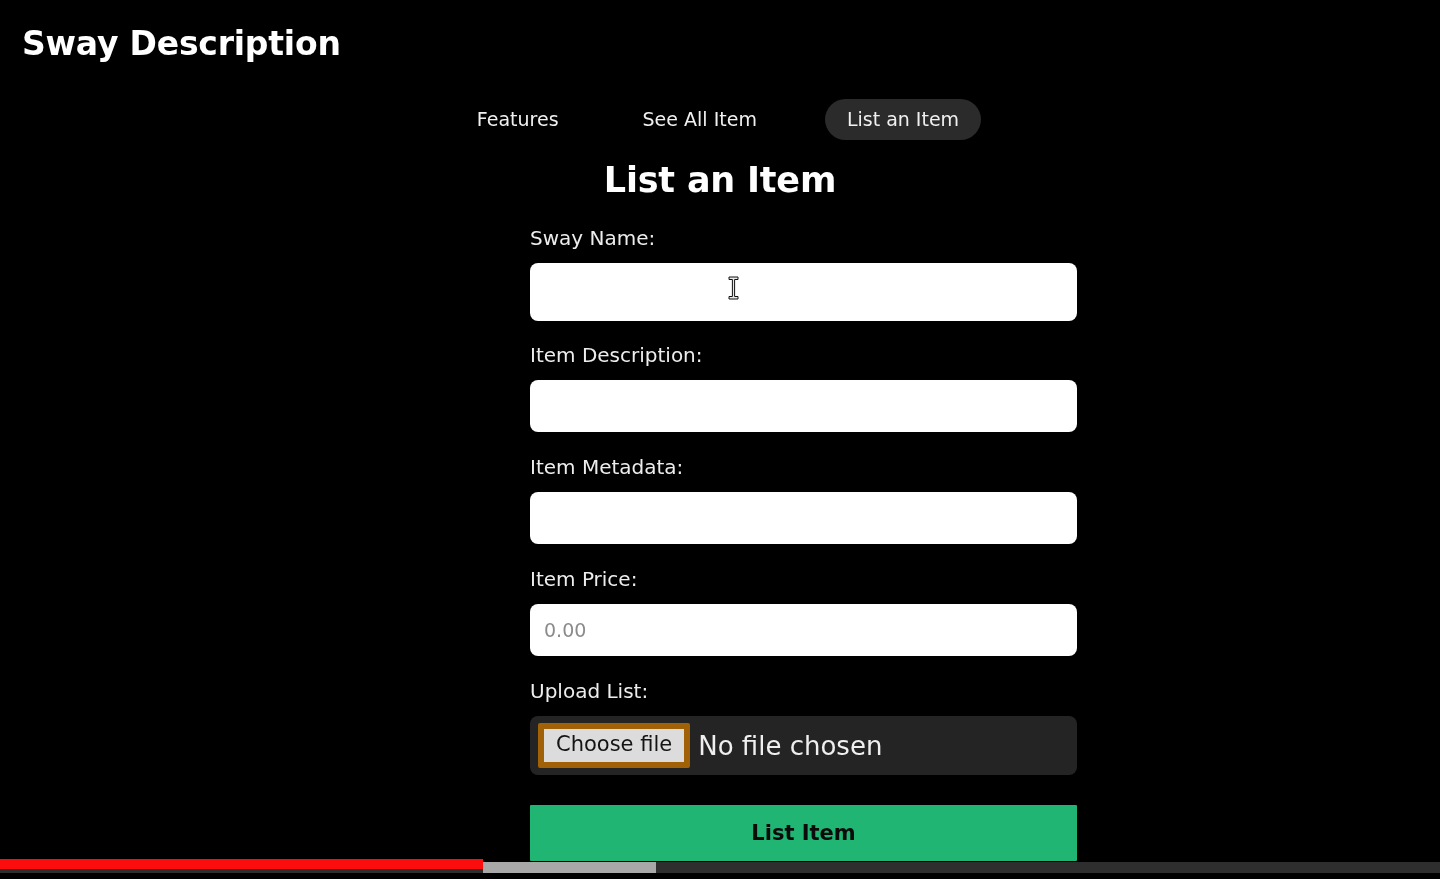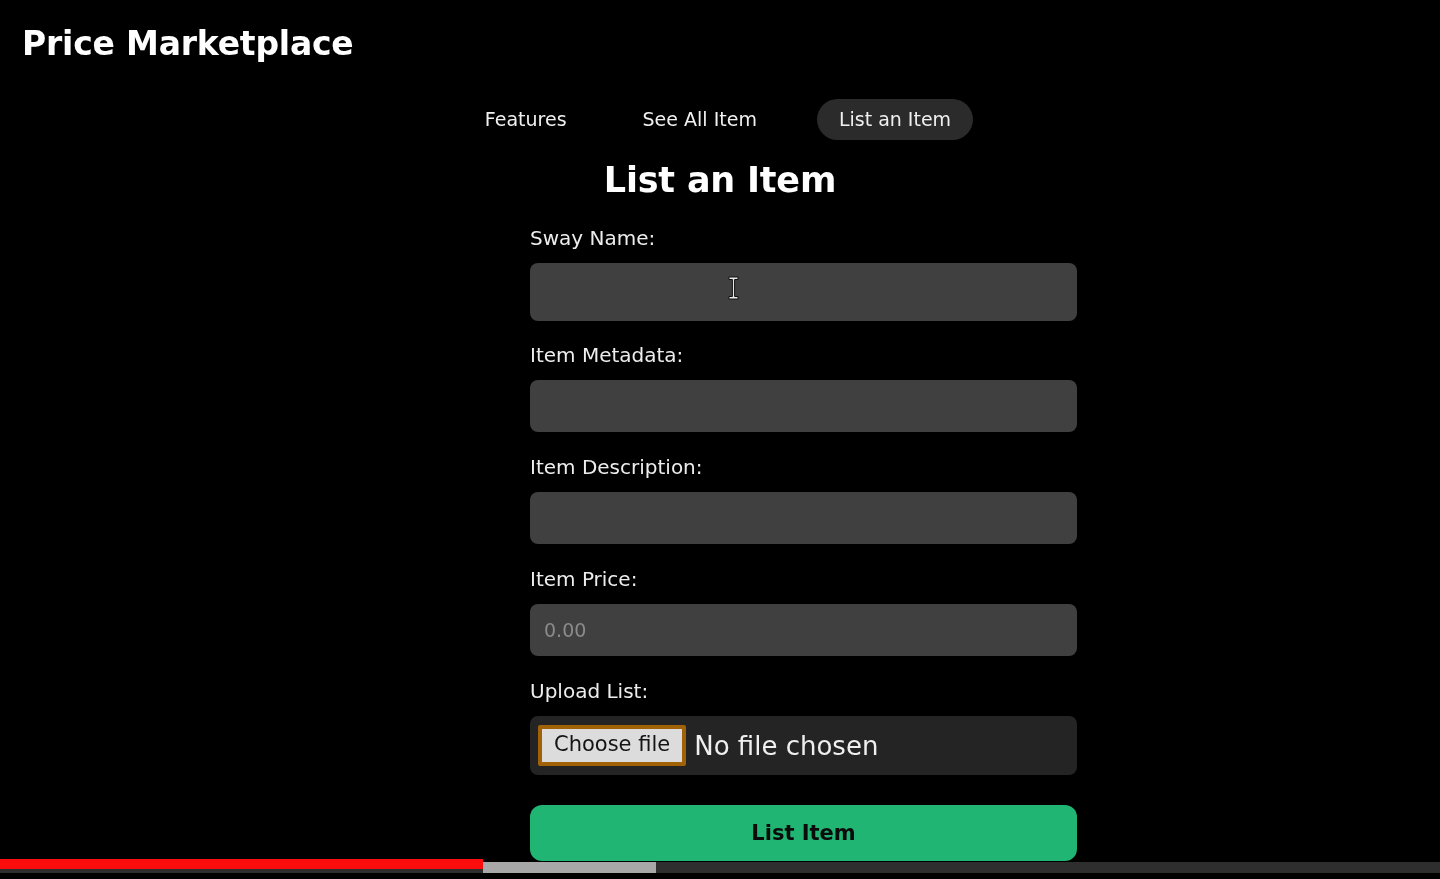--- a/index.html
+++ b/index.html
@@ -32,21 +32,21 @@
 
   
   .nav {
     position: absolute;
     left: 0;
     right: 0;
     top: 99px;
     display: flex;
     justify-content: center;
     align-items: center;
-    gap: 4px;
+    gap: 12px;
   }
   .nav-item {
     font-size: 19px;
     color: #f0f0f0;
     padding: 10px 18px;
     border-radius: 999px;
     white-space: nowrap;
     line-height: 1;
     background: transparent;
     cursor: pointer;
@@ -81,21 +81,21 @@
   .field { margin-bottom: 0; }
   .field-label {
     font-size: 20px;
     color: #ededed;
     line-height: 1;
     margin-bottom: 15px;
     display: block;
   }
   .input-box {
     width: 100%;
-    background: #404040;
+    background: #ffffff;
     border: none;
     border-radius: 8px;
     color: #ffffff;
     font-family: inherit;
     font-size: 19px;
     padding: 0 14px;
     display: block;
     outline: none;
   }
   .input-name   { height: 58px; margin-bottom: 24px; }
@@ -111,21 +111,21 @@
     height: 59px;
     background: #242424;
     border-radius: 8px;
     display: flex;
     align-items: center;
     padding-left: 4px;
     margin-bottom: 30px;
   }
   .choose-file-btn {
     background: #dcdcdc;
-    border: 4px solid #a16207;
+    border: 6px solid #a16207;
     border-radius: 2px;
     color: #141414;
     font-family: inherit;
     font-size: 21px;
     padding: 4px 12px 6px 12px;
     line-height: 1.05;
     margin-left: 4px;
     cursor: pointer;
     white-space: nowrap;
   }
@@ -135,21 +135,21 @@
     margin-left: 8px;
     white-space: nowrap;
   }
 
   
   .submit-btn {
     width: 100%;
     height: 56px;
     background: #21b573;
     border: none;
-    border-radius: 12px;
+    border-radius: 1px;
     color: #0b0b0b;
     font-family: inherit;
     font-size: 21px;
     font-weight: bold;
     cursor: pointer;
     display: block;
     text-align: center;
     line-height: 56px;
   }
 
@@ -185,45 +185,45 @@
     left: 483px;
     top: 862px;
     width: 173px;
     height: 11px;
     background: #a8a8a8;
   }
 </style>
 </head>
 <body>
 
-<div class="brand">Price Marketplace</div>
+<div class="brand">Sway Description</div>
 
 <nav class="nav">
   <div class="nav-item spaced">Features</div>
   <div class="nav-item">See All Item</div>
   <div class="nav-item active">List an Item</div>
 </nav>
 
 <h1 class="page-title">List an Item</h1>
 
 <form class="form">
 
   <div class="field">
     <label class="field-label">Sway Name:</label>
     <input class="input-box input-name" type="text" placeholder="" style="">
   </div>
 
   <div class="field">
+    <label class="field-label">Item Description:</label>
+    <input class="input-box input-desc" type="text" placeholder="" style="">
+  </div>
+
+  <div class="field">
     <label class="field-label">Item Metadata:</label>
     <input class="input-box input-meta" type="text" placeholder="" style="">
-  </div>
-
-  <div class="field">
-    <label class="field-label">Item Description:</label>
-    <input class="input-box input-desc" type="text" placeholder="" style="">
   </div>
 
   <div class="field">
     <label class="field-label">Item Price:</label>
     <input class="input-box input-price" type="text" placeholder="0.00" style="">
   </div>
 
   <div class="field">
     <label class="field-label">Upload List:</label>
     <div class="file-row">

